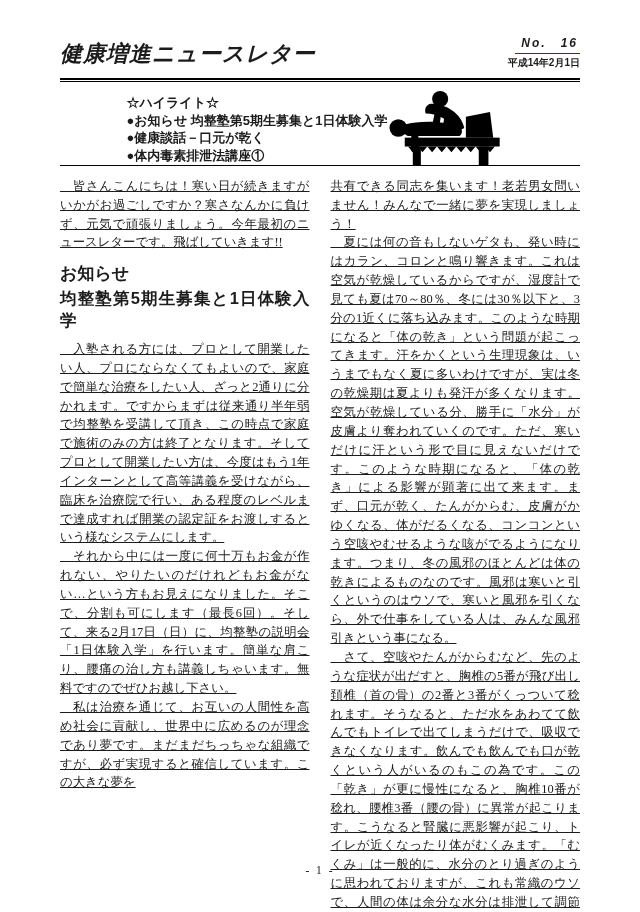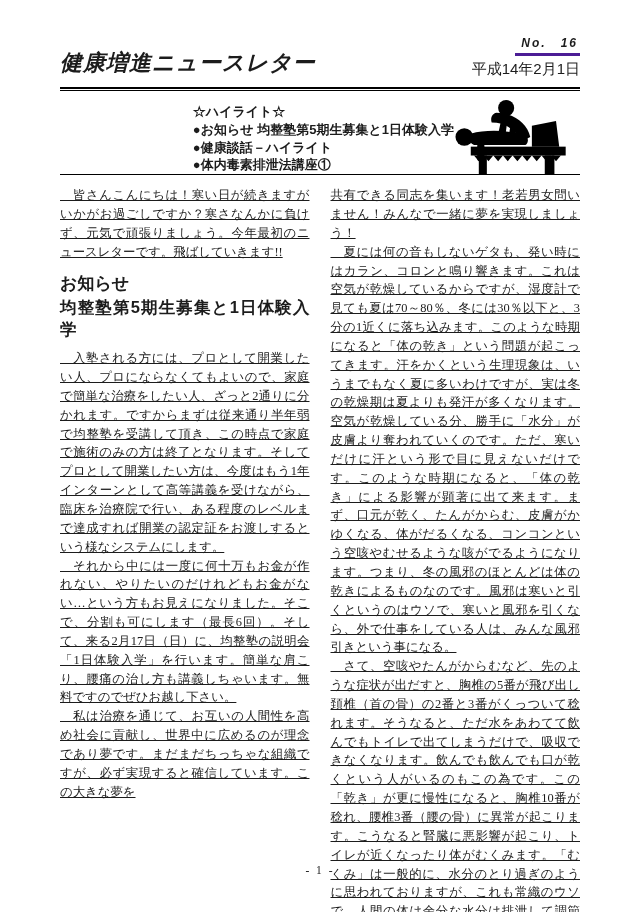--- a/index.html
+++ b/index.html
@@ -33,40 +33,40 @@
   .issue-box {
     text-align: right;
     font-family: "Liberation Sans", sans-serif;
     line-height: 1.45;
   }
   .issue-no {
     display: inline-block;
     font-style: italic;
     font-weight: bold;
     font-size: 12px;
-    border-bottom: 3px solid #4c1d95;
+    border-bottom: 1px solid #4c1d95;
     padding: 0 2px 1px 6px;
     letter-spacing: 2px;
   }
   .issue-date {
-    font-weight: normal;
-    font-size: 15px;
+    font-weight: bold;
+    font-size: 10px;
     margin-top: 2px;
   }
   .double-rule {
     margin-top: 7px;
     height: 4px;
     border-top: 2px solid #000;
     border-bottom: 1px solid #000;
   }
 
   
   .highlights-row {
     display: flex;
-    justify-content: flex-end;
+    justify-content: center;
     align-items: flex-end;
     margin-top: 9px;
   }
   .highlights {
     font-family: "Liberation Sans", sans-serif;
     font-weight: bold;
     font-size: 13px;
     line-height: 1.37;
   }
   .masthead-icon { flex: 0 0 auto; margin-right: 4px; }
@@ -122,21 +122,21 @@
         <div class="issue-date">平成14年2月1日</div>
       </div>
     </div>
     <div class="double-rule"></div>
   </header>
 
   <section class="highlights-row">
     <div class="highlights">
       <div>☆ハイライト☆</div>
       <div>●お知らせ 均整塾第5期生募集と1日体験入学</div>
-      <div>●健康談話－ハイライト</div>
+      <div>●健康談話－口元が乾く</div>
       <div>●体内毒素排泄法講座①</div>
     </div>
     <div class="masthead-icon">
       <svg width="122" height="74" viewBox="0 0 150 92" xmlns="http://www.w3.org/2000/svg">
         <g fill="#000000">
 
           <circle cx="64" cy="10" r="10"></circle>
 
           <path d="M52,16 C72,16 90,28 94,46 L82,52 C76,36 62,28 46,28 C44,22 47,17 52,16 Z"></path>
 

